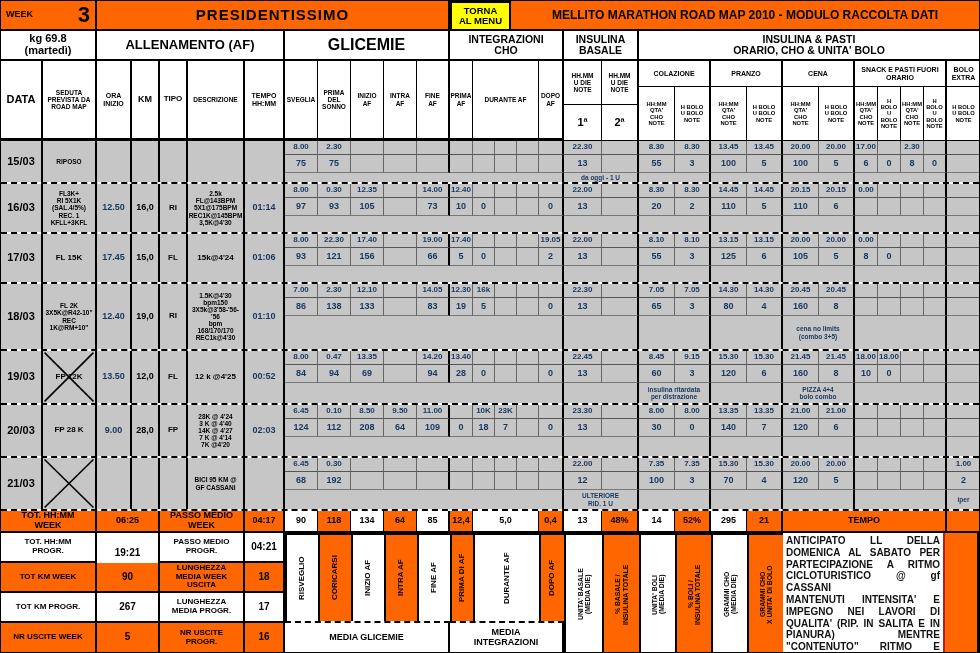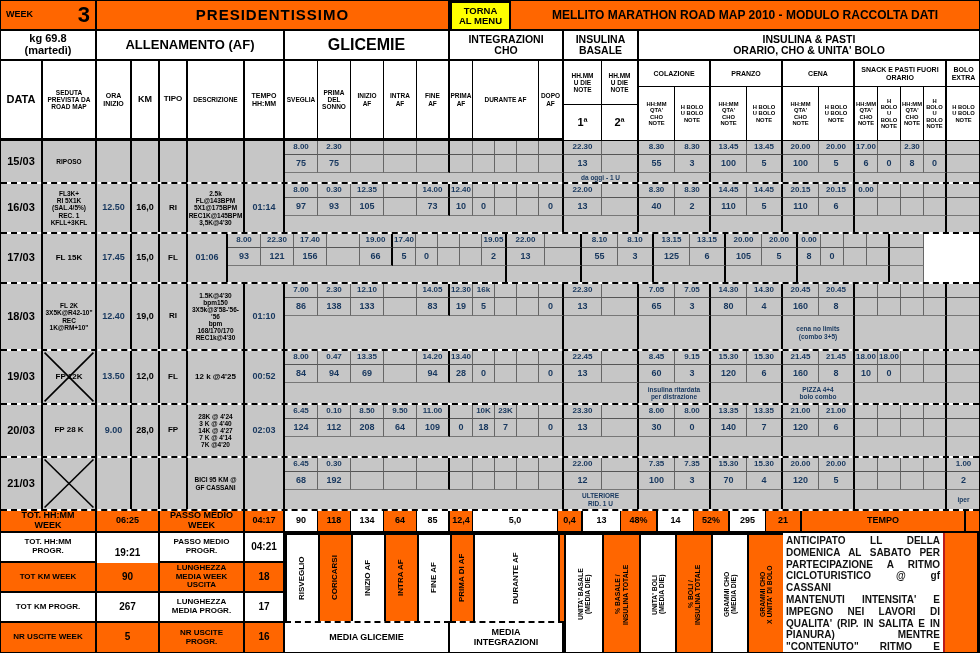--- a/index.html
+++ b/index.html
@@ -54,21 +54,21 @@
 .csed,.cdes{font-size:6.5px;color:#000;position:relative}
 .ckm{font-size:9px;color:#000}
 .ctipo{font-size:8px;color:#000}
 .xm{position:absolute;left:0;top:0;width:100%;height:100%}
 .xm line{stroke:#000;stroke-width:1.6}
 
 .totals{height:22px;border-bottom:2px solid #000}
 .totals .c{background:#FF6600;color:#000;border-right:1px solid #000;border-bottom:none;font-size:9px}
 .totals .wcell{background:#fff}
 .t1{width:96px;font-size:8px}.t2{width:63px;font-size:10px}.t3{width:85px;font-size:8px}.t4{width:40px;font-size:10px}
-.vd{width:85px}.tnote{width:164px;font-size:9.5px}.strip{width:34px}
+.vd{width:66px}.tnote{width:164px;font-size:9.5px}.strip{width:34px}
 
 .bot{height:121px}
 .bot .c{color:#000;border-right:2px solid #000;border-bottom:2px solid #000}
 .bl1{width:96px;font-size:8px}.bl2{width:63px;font-size:10px}.bl3{width:85px;font-size:8px}.bl4{width:40px;font-size:10px}
 .vt{writing-mode:vertical-rl;transform:rotate(180deg);font-size:8px}
 .vt.two{font-size:6.8px}
 .bfoot{border-top:2px dashed #000;font-size:9px}
 .noteblk{width:164px;height:121px;background:#fff;color:#111;font-weight:700;font-size:10px;line-height:1.18;text-align:justify;padding:2px 3px;border-right:2px solid #b91c1c;white-space:pre-line;overflow:hidden}
 </style>
 </head>
@@ -321,21 +321,21 @@
           <div class="c g">105</div>
           <div class="c g"></div>
           <div class="c g hv">73</div>
         <div class="c ip">10</div>
           <div class="c id">0</div>
           <div class="c id"></div>
           <div class="c id"></div>
           <div class="c ido hv">0</div>
         <div class="c b1">13</div>
           <div class="c b2 hv"></div>
-        <div class="c h">40</div>
+        <div class="c h">20</div>
           <div class="c h hv">2</div>
         <div class="c h">110</div>
           <div class="c h hv">5</div>
         <div class="c h">110</div>
           <div class="c h hv">6</div>
         <div class="c s"></div>
           <div class="c s"></div>
           <div class="c s"></div>
           <div class="c s hv"></div>
         <div class="c x"></div>
@@ -351,20 +351,21 @@
       </div>
     </div>
   </div>
 
   <div class="row day" style="height:50px">
     <div class="c cdata hv">17/03</div>
     <div class="c csed hv" style="font-size:8px">FL 15K</div>
     <div class="c cora hv">17.45</div>
     <div class="c ckm hv">15,0</div>
     <div class="c ctipo hv">FL</div>
+    <div class="c cdes hv" style="font-size:8px">15k@4'24</div>
     <div class="c ctmp hv">01:06</div>
     <div class="dayr">
       <div class="row lt">
         <div class="c g">8.00</div>
           <div class="c g">22.30</div>
           <div class="c g">17.40</div>
           <div class="c g"></div>
           <div class="c g hv">19.00</div>
         <div class="c ip">17.40</div>
           <div class="c id"></div>

